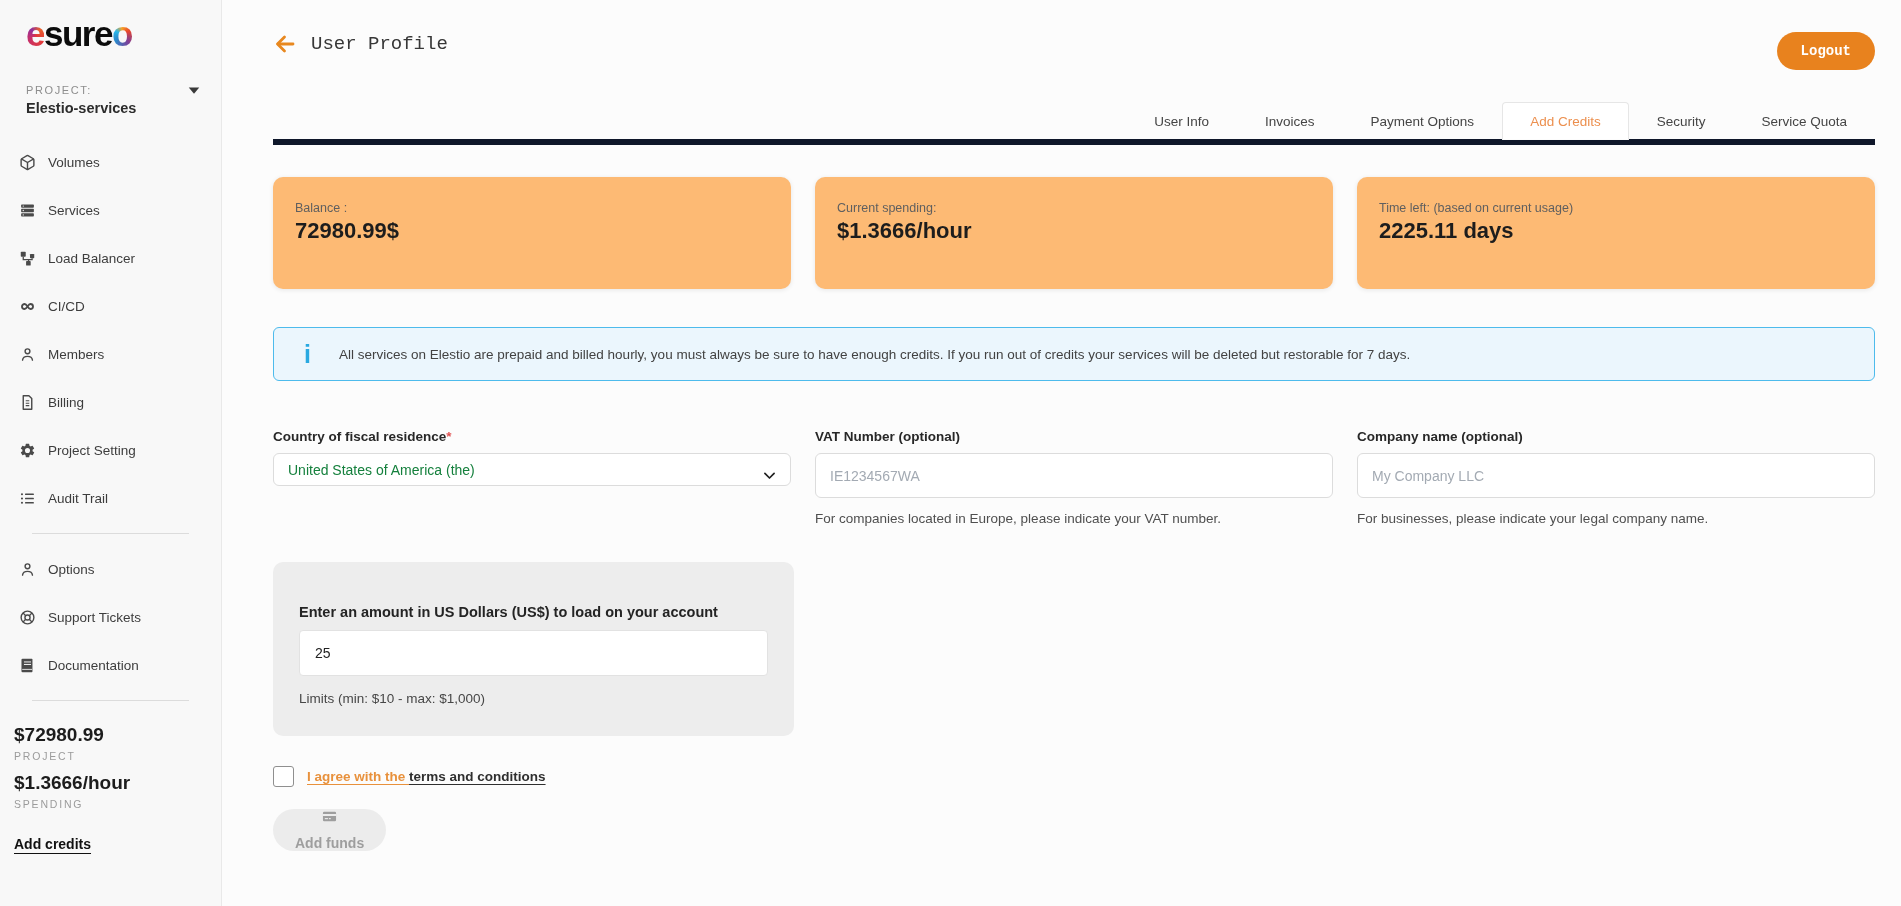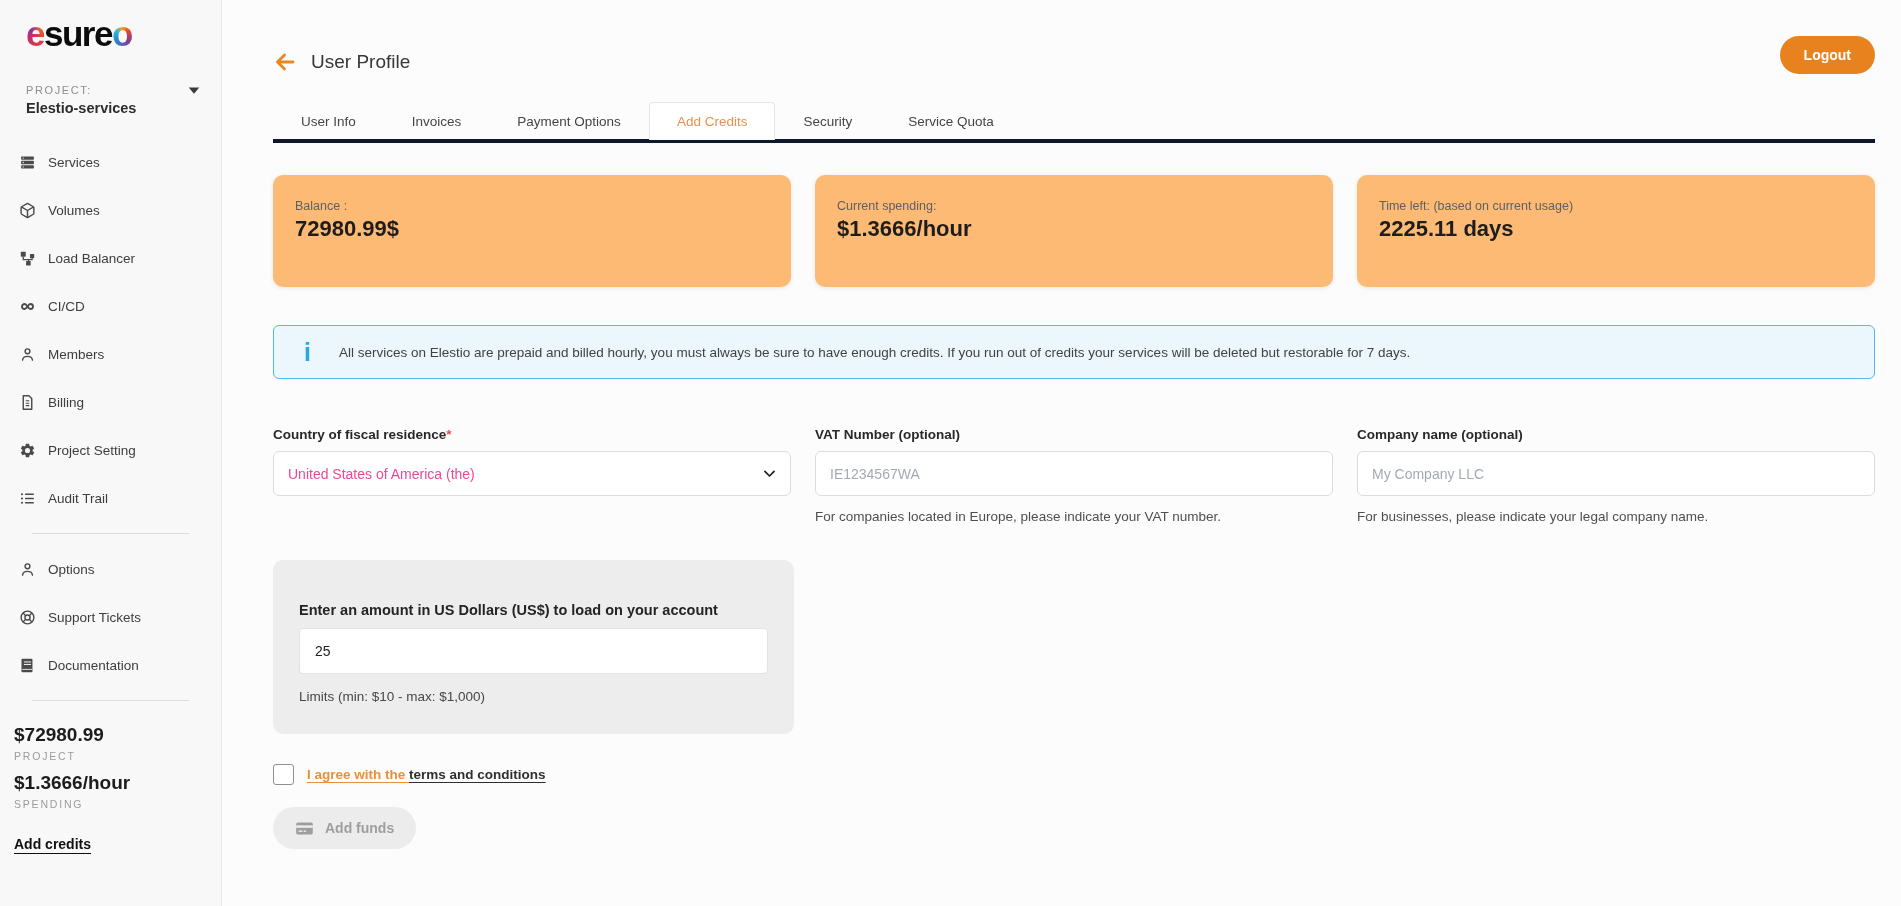--- a/index.html
+++ b/index.html
@@ -24,49 +24,49 @@
   .menu-icon svg { width:17px; height:17px; }
   .side-divider { border:none; border-top:1px solid #dcdcdc; margin:11px 32px 11px 32px; }
   .side-stats { padding:12px 0 0 14px; }
   .stat-value { font-size:19px; font-weight:700; color:#1c1c1c; }
   .stat-label { font-size:10.5px; letter-spacing:1.8px; color:#9b9b9b; margin:4px 0 10px 0; }
   .add-credits-link { display:inline-block; margin:16px 0 0 14px; font-size:14px; font-weight:600; color:#111;
                       text-decoration:underline; text-underline-offset:4px; cursor:pointer; }
 
   
   .main { flex:1; padding:32px 26px 0 51px; background:#fcfcfc; }
-  .page-header { display:flex; align-items:flex-end; justify-content:space-between; height:42px; }
+  .page-header { display:flex; align-items:flex-start; justify-content:space-between; height:42px;font-family:Liberation Mono, monospace; }
   .title-group { display:flex; align-items:center; gap:14px; }
   .back-arrow { width:24px; height:24px; cursor:pointer; }
   .page-title { font-size:19px; font-weight:500; color:#373737; }
   .logout-btn { background:#e8821e; color:#fff; font-size:14px; font-weight:600; border:none; border-radius:20px;
                 height:38px; padding:0 24px; cursor:pointer; font-family:inherit; }
 
-  .tabs { display:flex; margin-top:28px; border-bottom:4px solid #0f172a; }
+  .tabs { display:flex; margin-top:28px; border-bottom:6px solid #0f172a;justify-content:flex-end; }
   .tab { font-size:13.5px; color:#454545; padding:0 27px; height:38px; display:flex; align-items:center;
          cursor:pointer; border:1px solid transparent; border-bottom:none; margin-bottom:-1px; }
   .tab.active { background:#fff; color:#ec8f4e; border-color:#e6e6e6; border-radius:4px 4px 0 0;
                 border-bottom:1px solid #fcfcfc; }
 
   .cards-row { display:grid; grid-template-columns:repeat(3,1fr); gap:24px; margin-top:32px; }
   .stat-card { background:#fdba74; border-radius:10px; box-shadow:0 1px 5px rgba(0,0,0,0.09); height:112px; padding:24px 22px; }
   .stat-card .card-label { font-size:12.5px; color:#5f5f5f; }
   .stat-card .card-value { font-size:22px; font-weight:700; color:#1d1d1d; margin-top:3px; }
 
   .info-banner { margin-top:38px; height:54px; background:#ebf6fd; border:1px solid #4dbbec; border-radius:6px;
                  display:flex; align-items:center; padding-left:30px; }
   .info-icon { font-size:25px; font-weight:800; color:#29a9e1; font-style:normal; line-height:1; }
   .info-text { margin-left:28px; font-size:13.5px; color:#424242; }
 
   .form-row { display:grid; grid-template-columns:repeat(3,1fr); gap:24px; margin-top:48px; }
   .field-label { font-size:13.5px; font-weight:700; color:#282828; margin-bottom:9px; }
   .required-mark { color:#e05252; font-weight:700; }
   .select-wrap { position:relative; }
-  .country-select { width:100%; height:45px; border:1px solid #dcdcdc; border-radius:6px; background:#fff;
-                    font-family:inherit; font-size:14px; color:#ec4899; padding:0 14px; appearance:none;
+  .country-select { width:100%; height:33px; border:1px solid #dcdcdc; border-radius:6px; background:#fff;
+                    font-family:inherit; font-size:14px; color:#15803d; padding:0 14px; appearance:none;
                     -webkit-appearance:none; cursor:pointer; }
   .select-chevron { position:absolute; right:13px; top:14px; width:17px; height:17px; pointer-events:none; }
   .text-input { width:100%; height:45px; border:1px solid #dcdcdc; border-radius:6px; background:#fff;
                 font-family:inherit; font-size:14px; color:#2e2e2e; padding:0 14px; }
   .text-input::placeholder { color:#a3aab3; }
   .helper-text { margin-top:13px; font-size:13.5px; color:#4f4f4f; }
 
   .amount-panel { margin-top:36px; width:521px; background:#ededed; border-radius:10px; padding:42px 26px 30px 26px; }
   .amount-label { font-size:14.5px; font-weight:700; color:#242424; }
   .amount-input { width:100%; height:46px; border:1px solid #e2e2e2; border-radius:4px; background:#fff;
@@ -75,62 +75,62 @@
 
   .agreement-row { margin-top:30px; display:flex; align-items:center; gap:13px; }
   .agree-checkbox { appearance:none; -webkit-appearance:none; width:21px; height:21px; border:1.5px solid #8f8f8f;
                     border-radius:3px; background:#fff; cursor:pointer; }
   .agreement-label { font-size:13.5px; font-weight:700; cursor:pointer; }
   .agree-prefix { color:#e8913c; text-decoration:underline; text-underline-offset:3px; }
   .terms-link { color:#2f2f2f; text-decoration:underline; text-underline-offset:3px; }
 
   .add-funds-btn { margin-top:22px; display:inline-flex; align-items:center; gap:11px; height:42px; padding:0 22px;
                    background:#ececec; color:#9e9e9e; border:none; border-radius:21px; font-size:14px; font-weight:600;
-                   font-family:inherit; cursor:not-allowed; }
+                   font-family:inherit; cursor:not-allowed;flex-direction:column; }
   .add-funds-btn svg { width:19px; height:19px; }
 </style>
 </head>
 <body>
 
 <div class="app">
 
   <aside class="sidebar">
     <div class="logo"><span class="logo-grad-e">e</span><span>sure</span><span class="logo-grad-o">o</span></div>
 
     <div class="project">
       <div class="project-label">PROJECT:</div>
       <svg class="project-caret" viewBox="0 0 16 10">
           <path d="M2 1l6 7 6-7z" fill="#3a3a3a"></path>
         </svg>
       <div class="project-name">Elestio-services</div>
     </div>
 
     <nav class="menu">
+      <div class="menu-item">
+        <span class="menu-icon">
+            <svg viewBox="0 0 24 24" fill="none" stroke="currentColor" stroke-width="2" stroke-linejoin="round">
+              <path d="M21 16V8a1.5 1.5 0 0 0-.75-1.3l-7.5-4.3a1.5 1.5 0 0 0-1.5 0l-7.5 4.3A1.5 1.5 0 0 0 3 8v8a1.5 1.5 0 0 0 .75 1.3l7.5 4.3a1.5 1.5 0 0 0 1.5 0l7.5-4.3A1.5 1.5 0 0 0 21 16z"></path>
+              <path d="M3.3 7 12 12l8.7-5"></path>
+              <path d="M12 22V12"></path>
+            </svg>
+          </span>
+        <span>Volumes</span>
+      </div>
       <div class="menu-item">
         <span class="menu-icon">
             <svg viewBox="0 0 24 24">
               <rect x="3" y="3.5" width="18" height="4.6" rx="1" fill="currentColor"></rect>
               <rect x="3" y="9.7" width="18" height="4.6" rx="1" fill="currentColor"></rect>
               <rect x="3" y="15.9" width="18" height="4.6" rx="1" fill="currentColor"></rect>
               <circle cx="6" cy="5.8" r="0.9" fill="#f8f8f8"></circle>
               <circle cx="6" cy="12" r="0.9" fill="#f8f8f8"></circle>
               <circle cx="6" cy="18.2" r="0.9" fill="#f8f8f8"></circle>
             </svg>
           </span>
         <span>Services</span>
-      </div>
-      <div class="menu-item">
-        <span class="menu-icon">
-            <svg viewBox="0 0 24 24" fill="none" stroke="currentColor" stroke-width="2" stroke-linejoin="round">
-              <path d="M21 16V8a1.5 1.5 0 0 0-.75-1.3l-7.5-4.3a1.5 1.5 0 0 0-1.5 0l-7.5 4.3A1.5 1.5 0 0 0 3 8v8a1.5 1.5 0 0 0 .75 1.3l7.5 4.3a1.5 1.5 0 0 0 1.5 0l7.5-4.3A1.5 1.5 0 0 0 21 16z"></path>
-              <path d="M3.3 7 12 12l8.7-5"></path>
-              <path d="M12 22V12"></path>
-            </svg>
-          </span>
-        <span>Volumes</span>
       </div>
       <div class="menu-item">
         <span class="menu-icon">
             <svg viewBox="0 0 24 24" fill="currentColor">
               <rect x="2.5" y="2.5" width="7" height="7" rx="1"></rect>
               <rect x="15.5" y="5.5" width="6" height="6" rx="1"></rect>
               <rect x="10" y="15.5" width="6.5" height="6.5" rx="1"></rect>
               <path d="M6 9.5v4h7.5v2" stroke="currentColor" stroke-width="1.8" fill="none"></path>
               <path d="M18.5 11.5v2h-5" stroke="currentColor" stroke-width="1.8" fill="none"></path>
             </svg>

